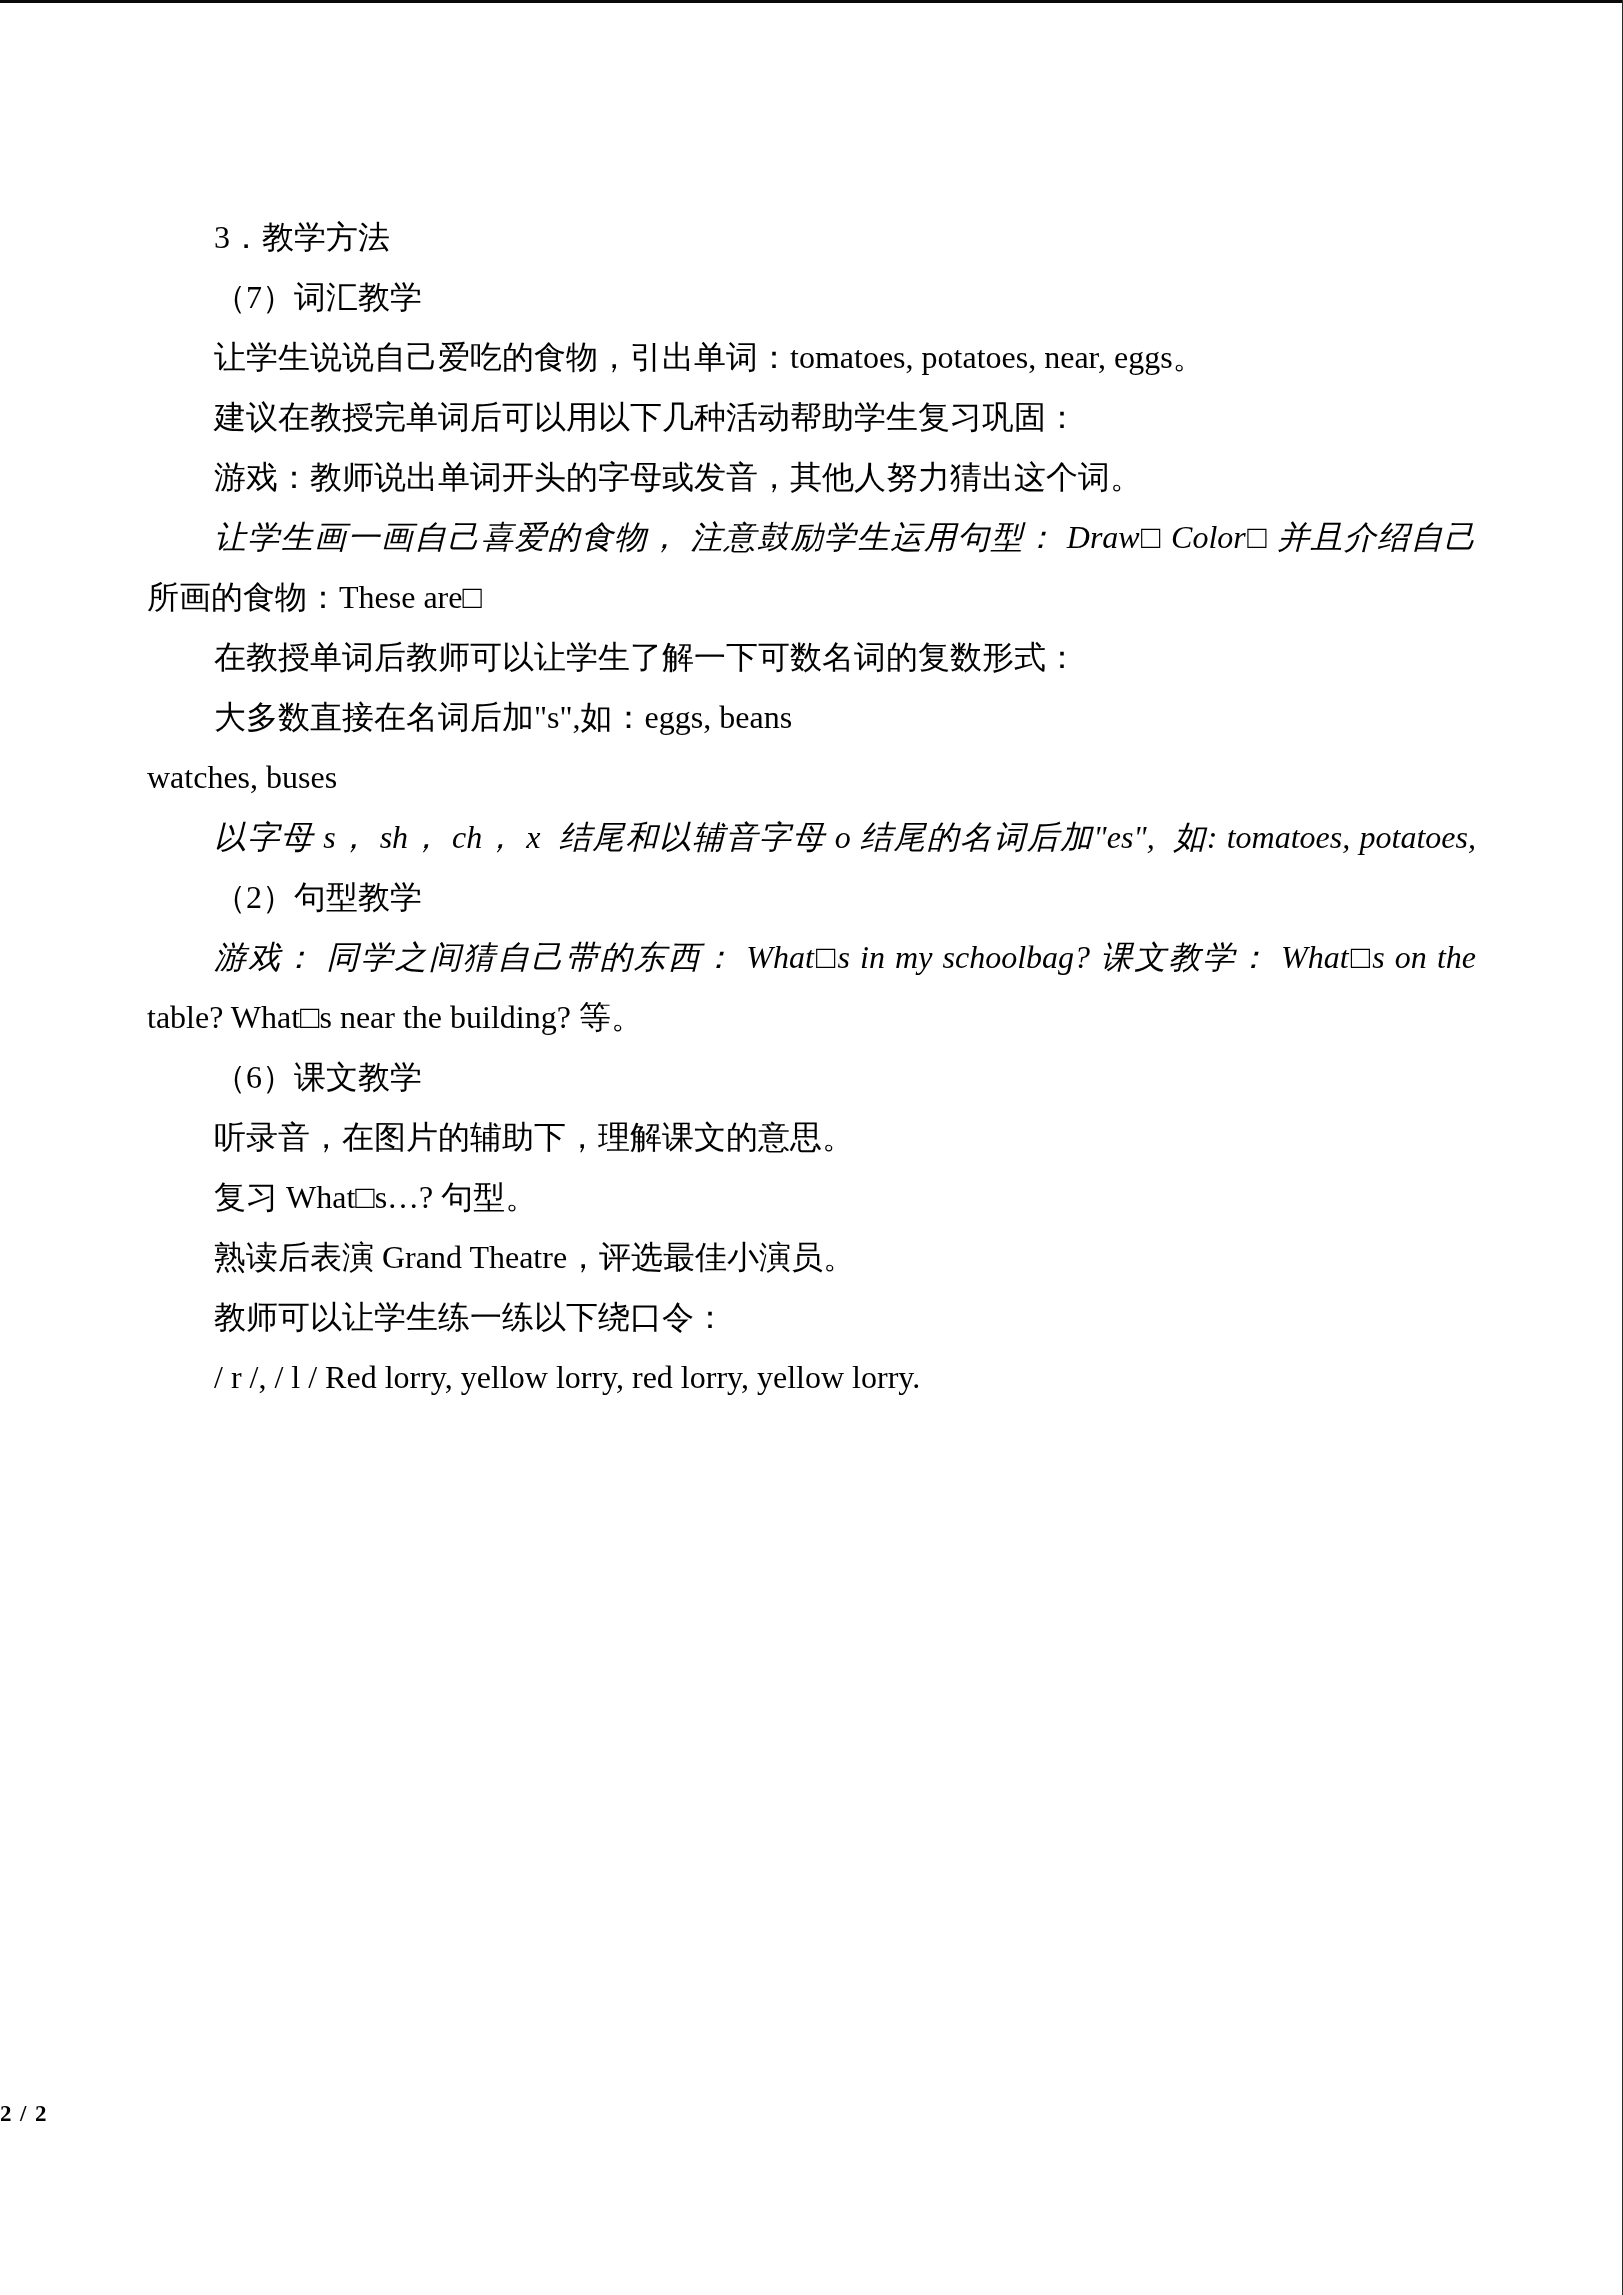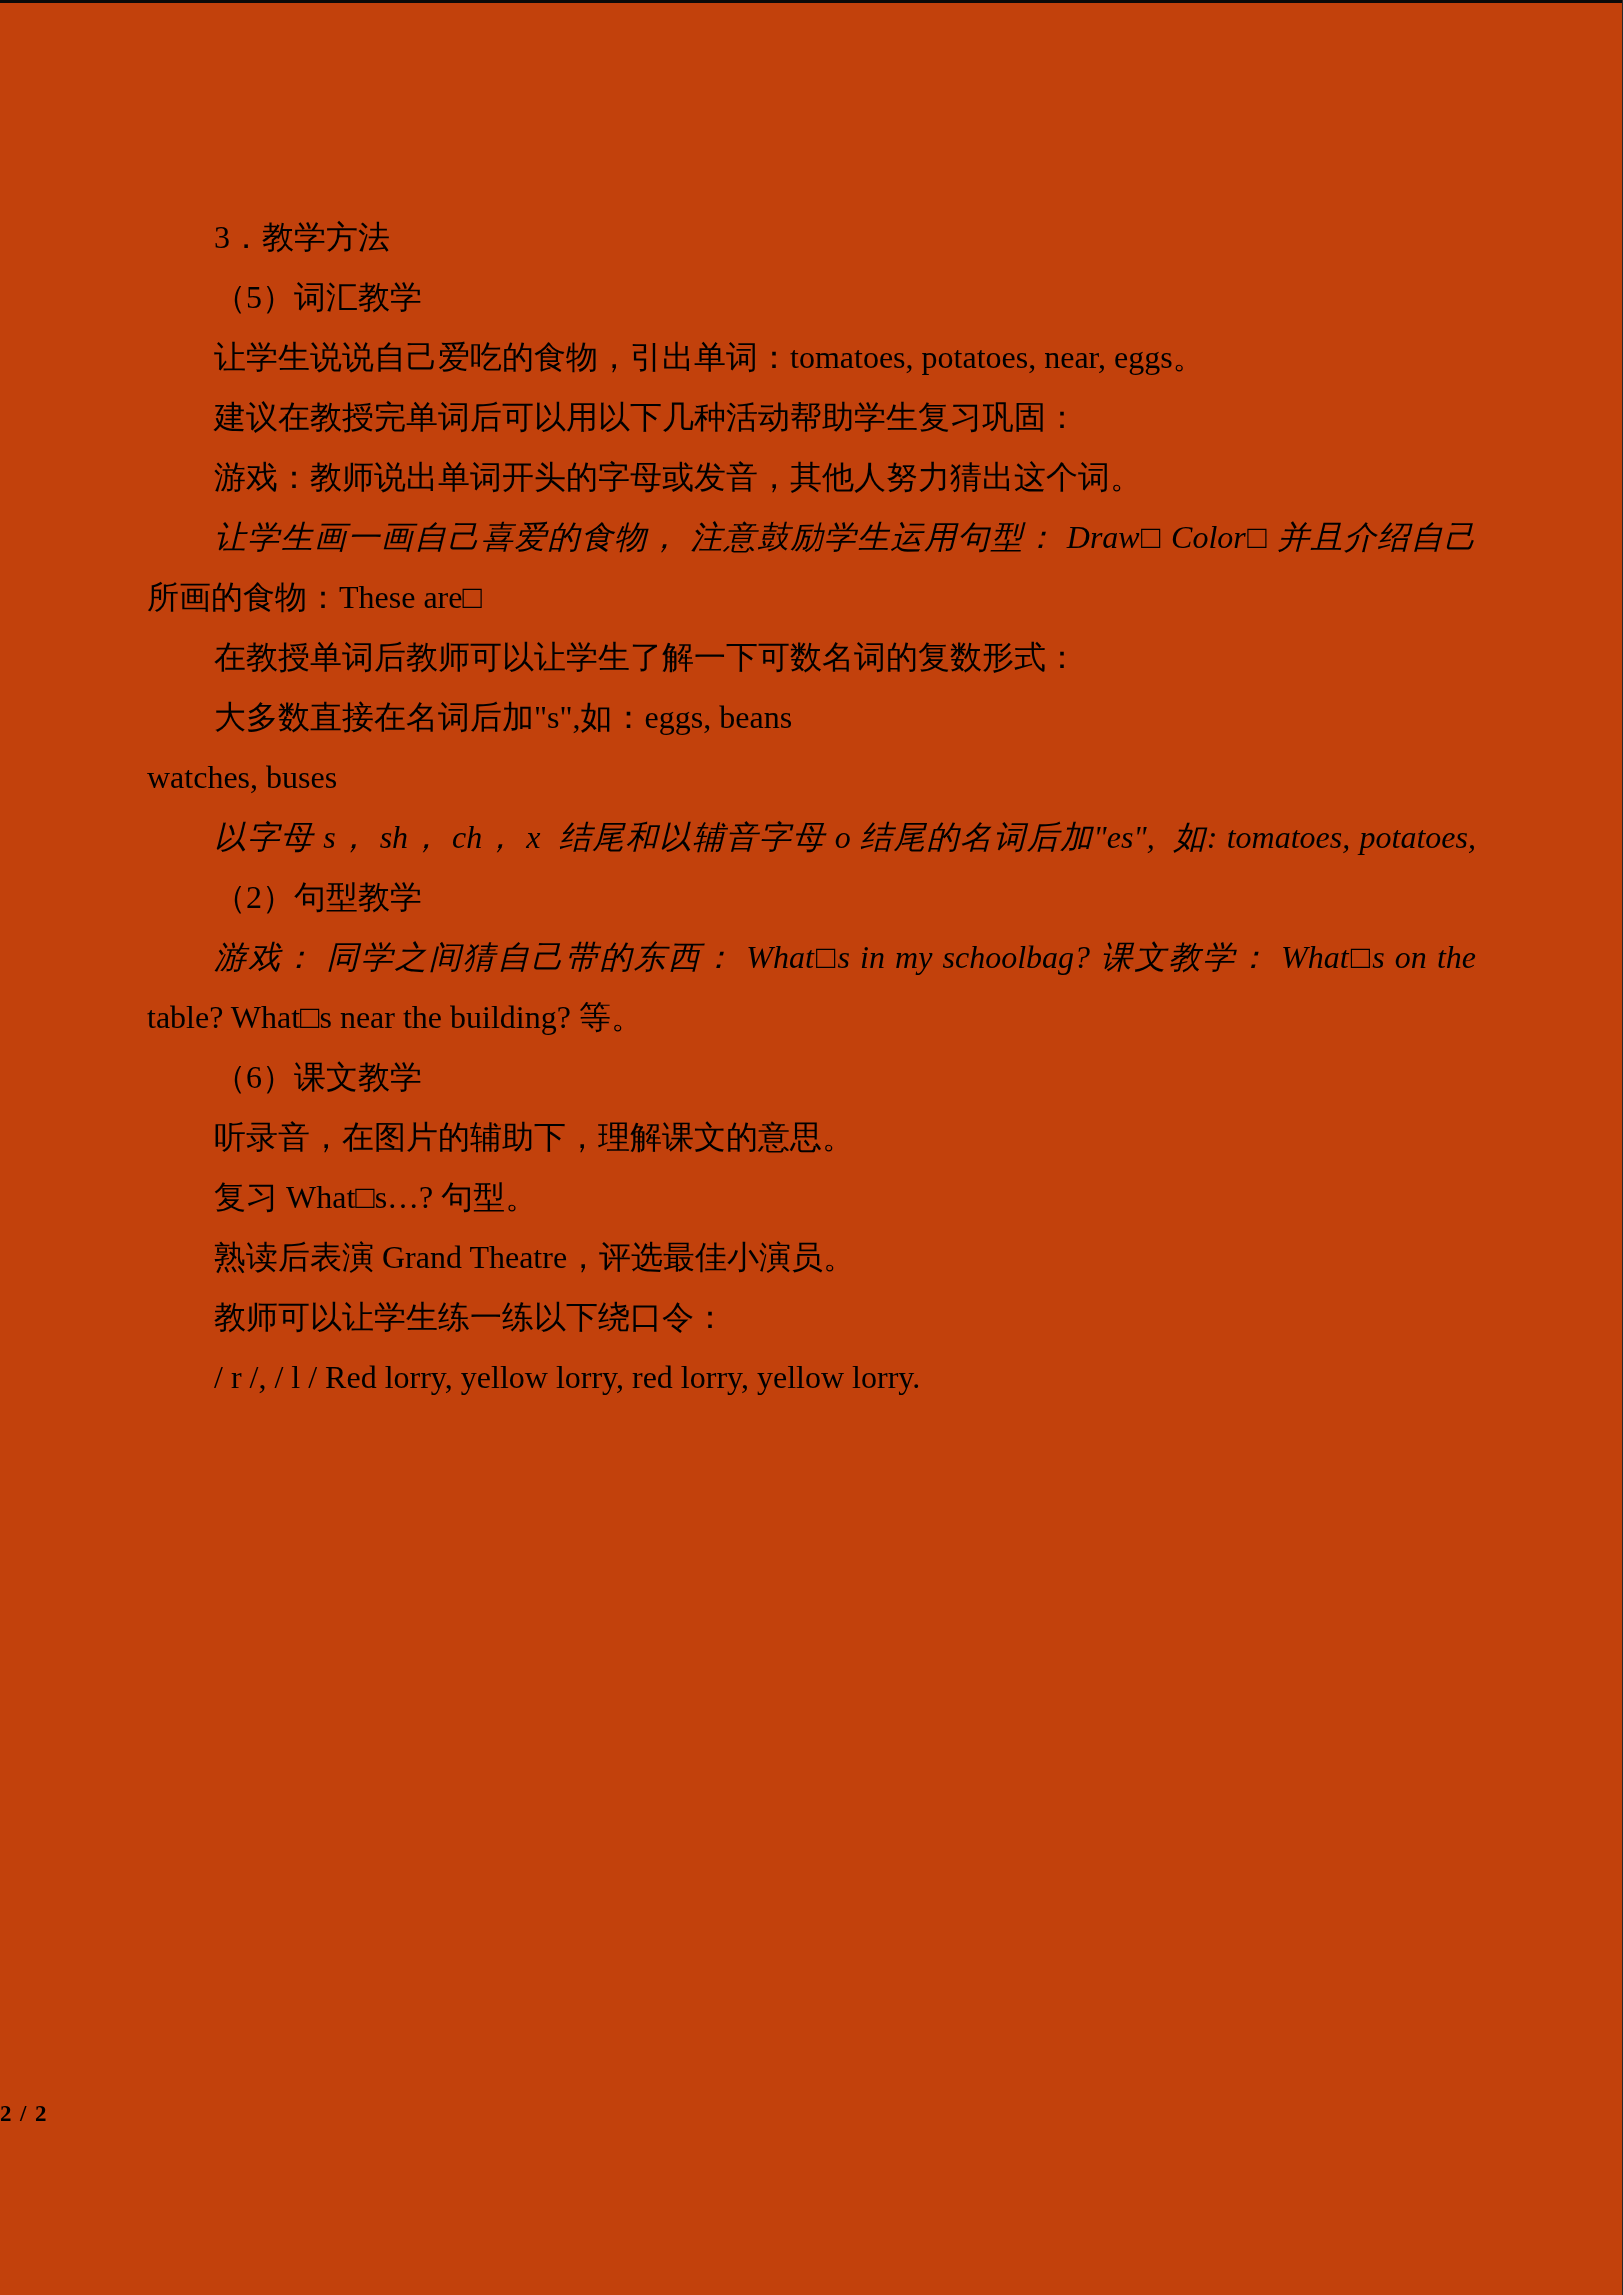--- a/index.html
+++ b/index.html
@@ -1,20 +1,20 @@
 <!DOCTYPE html>
 <html style="font-size:11px"><head>
 <meta charset="utf-8">
 <style>
   html,body{margin:0;padding:0;background:#e8e8e8;}
   .page{
     position:relative;
     width:1623px;
     height:2295px;
-    background:#c2410c;
+    background:#ffffff;
     font-family:"Liberation Serif","DejaVu Serif",serif;
     color:#000;
     overflow:hidden;
     box-sizing:border-box;
   }
   .edge-top{
     position:absolute;top:0;left:0;width:100%;height:3.4px;background:#0a0a0a;
   }
   .edge-right{
     position:absolute;top:0;right:0;width:1.4px;height:100%;background:#2a2a2a;
@@ -53,21 +53,21 @@
 </style>
 </head>
 <body>
 
 <div class="page">
   <div class="edge-top"></div>
   <div class="edge-right"></div>
 
   <main class="doc-body">
       <div class="line indent">3．教学方法</div>
-      <div class="line indent">（5）词汇教学</div>
+      <div class="line indent">（7）词汇教学</div>
       <div class="line indent">让学生说说自己爱吃的食物，引出单词：tomatoes, potatoes, near, eggs。</div>
       <div class="line indent">建议在教授完单词后可以用以下几种活动帮助学生复习巩固：</div>
       <div class="line indent">游戏：教师说出单词开头的字母或发音，其他人努力猜出这个词。</div>
       <div class="line indent justify">让学生画一画自己喜爱的食物， 注意鼓励学生运用句型： Draw□ Color□ 并且介绍自己</div>
       <div class="line">所画的食物：These are□</div>
       <div class="line indent">在教授单词后教师可以让学生了解一下可数名词的复数形式：</div>
       <div class="line indent">大多数直接在名词后加"s",如：eggs, beans</div>
       <div class="line">watches, buses</div>
       <div class="line indent justify">以字母 s， sh， ch， x  结尾和以辅音字母 o 结尾的名词后加"es",  如: tomatoes, potatoes,</div>
       <div class="line indent">（2）句型教学</div>

